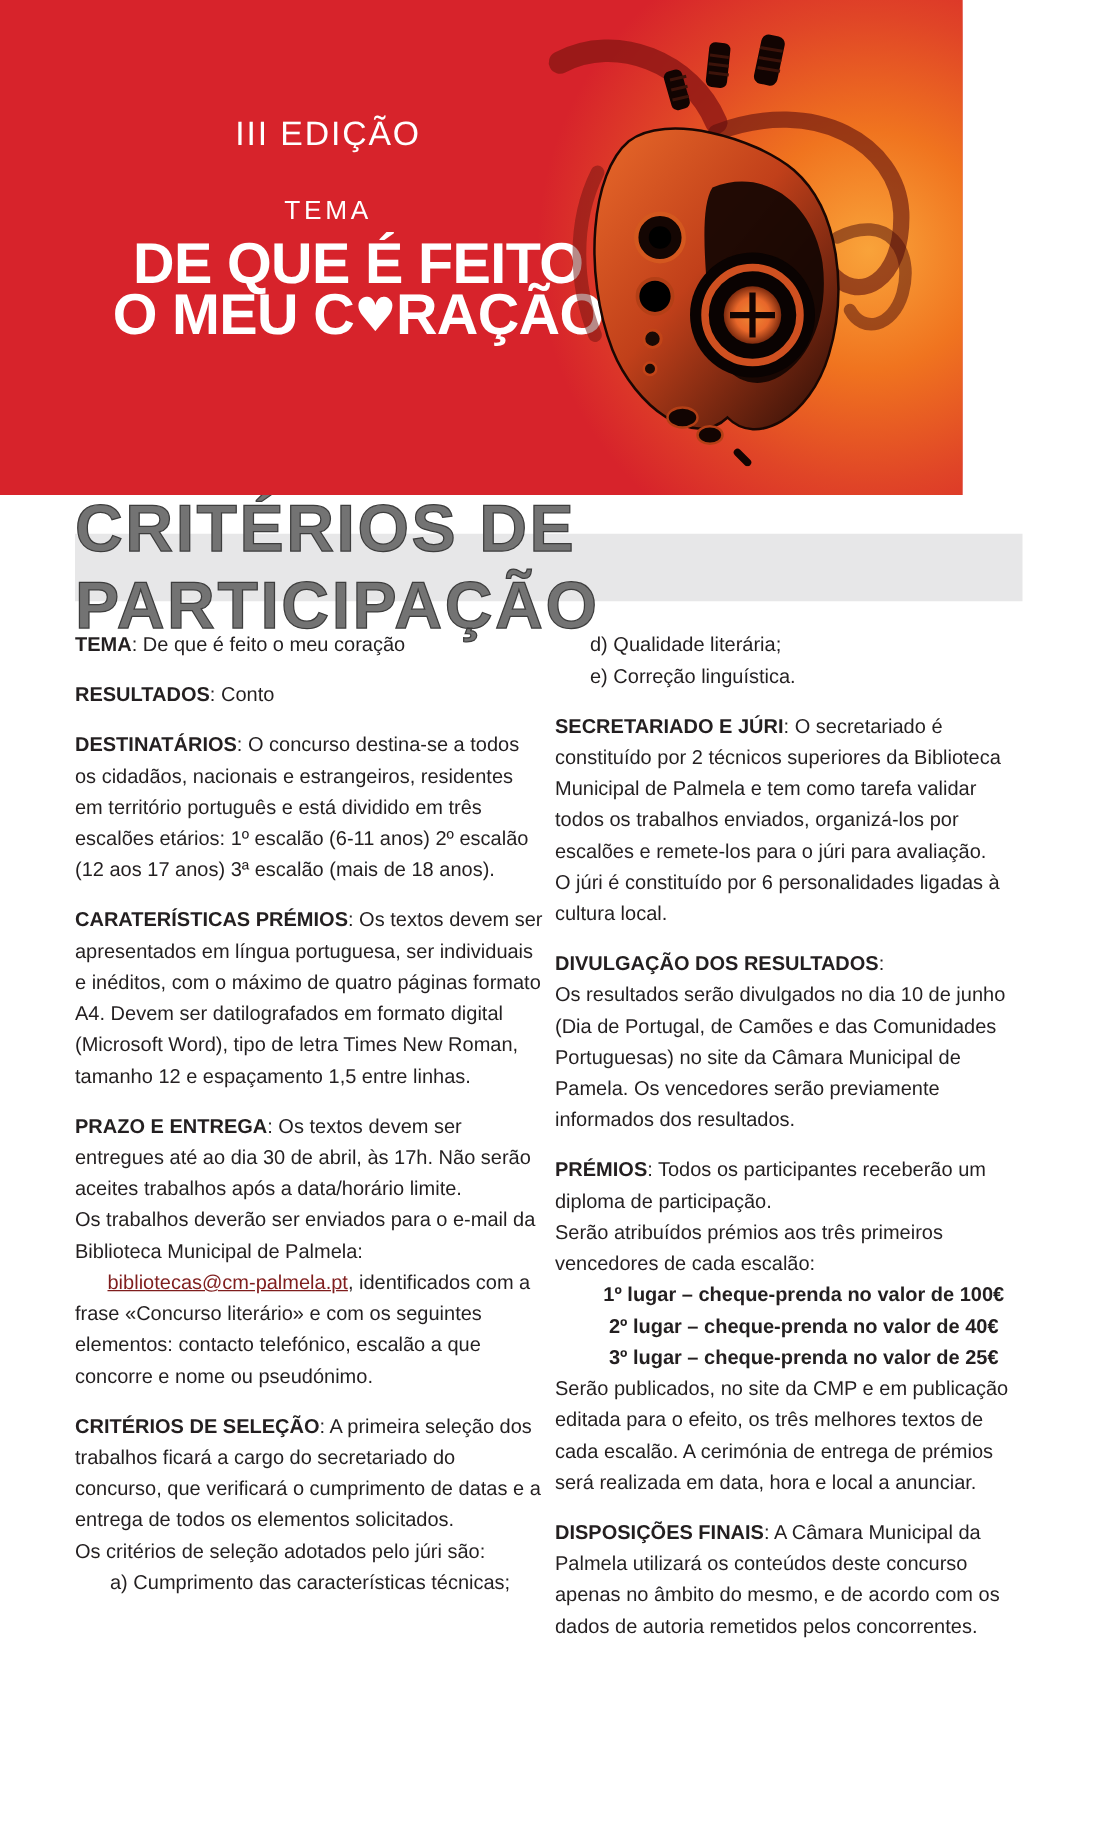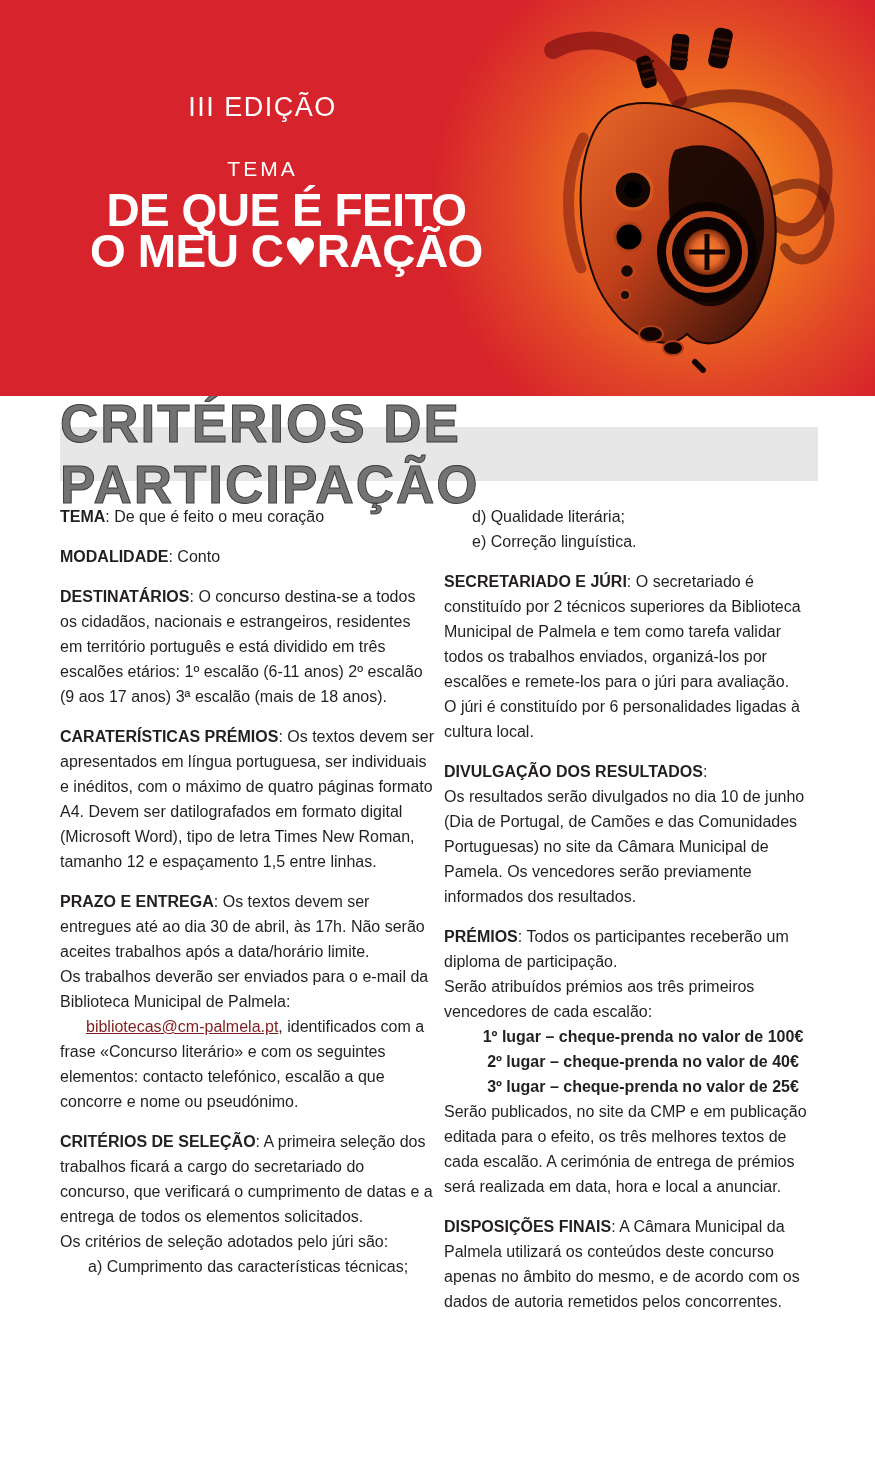--- a/index.html
+++ b/index.html
@@ -8,21 +8,21 @@
     width: 875px; height: 1477px;
     background: #ffffff;
     font-family: "Liberation Sans", sans-serif;
     color: #231f20;
     overflow: hidden;
   }
 
   
   .header {
     position: relative;
-    width: 875px; height: 396px;
+    width: 770px; height: 396px;
     background-color: #d7232b;
     background-image: radial-gradient(circle 340px at 695px 200px,
       #f9a33a 0%, #f0741f 28%, #e04527 55%, rgba(215,35,43,0) 78%);
     overflow: hidden;
   }
   .header-textblock {
     position: absolute; top: 92px; left: 0;
     width: 525px; text-align: center; color: #ffffff;
   }
   .edition-line { font-size: 27px; line-height: 31px; letter-spacing: 1.5px; font-weight: 400; }
@@ -116,22 +116,22 @@
   </svg>
 </div>
 
 <div class="title-bar">
   <span class="title-bar-text">CRITÉRIOS DE PARTICIPAÇÃO</span>
 </div>
 
 <div class="columns">
   <div class="col">
       <div class="block"><span class="label">TEMA</span><span>: De que é feito o meu coração</span></div>
-      <div class="block"><span class="label">MODALIDADE</span><span>: Conto</span></div>
-      <div class="block"><span class="label">DESTINATÁRIOS</span><span>: O concurso destina-se a todos os cidadãos, nacionais e estrangeiros, residentes em território português e está dividido em três escalões etários: 1º escalão (6-11 anos) 2º escalão (9 aos 17 anos) 3ª escalão (mais de 18 anos).</span></div>
+      <div class="block"><span class="label">RESULTADOS</span><span>: Conto</span></div>
+      <div class="block"><span class="label">DESTINATÁRIOS</span><span>: O concurso destina-se a todos os cidadãos, nacionais e estrangeiros, residentes em território português e está dividido em três escalões etários: 1º escalão (6-11 anos) 2º escalão (12 aos 17 anos) 3ª escalão (mais de 18 anos).</span></div>
       <div class="block"><span class="label">CARATERÍSTICAS PRÉMIOS</span><span>: Os textos devem ser apresentados em língua portuguesa, ser individuais e inéditos, com o máximo de quatro páginas formato A4. Devem ser datilografados em formato digital (Microsoft Word), tipo de letra Times New Roman, tamanho 12 e espaçamento 1,5 entre linhas.</span></div>
       <div class="block"><span class="label">PRAZO E ENTREGA</span><span>: Os textos devem ser entregues até ao dia 30 de abril, às 17h. Não serão aceites trabalhos após a data/horário limite.</span><br><span>Os trabalhos deverão ser enviados para o e-mail da Biblioteca Municipal de Palmela: </span><a href="#" class="email-link">bibliotecas@cm-palmela.pt</a><span>, identificados com a frase «Concurso literário» e com os seguintes elementos: contacto telefónico, escalão a que concorre e nome ou pseudónimo.</span></div>
       <div class="block"><span class="label">CRITÉRIOS DE SELEÇÃO</span><span>: A primeira seleção dos trabalhos ficará a cargo do secretariado do concurso, que verificará o cumprimento de datas e a entrega de todos os elementos solicitados.</span><br><span>Os critérios de seleção adotados pelo júri são:</span><div class="list-item">a) Cumprimento das características técnicas;</div></div>
     </div>
   <div class="col">
       <div class="block">
         <div class="list-item">d) Qualidade literária;</div>
         <div class="list-item">e) Correção linguística.</div>
       </div>
       <div class="block"><span class="label">SECRETARIADO E JÚRI</span><span>: O secretariado é constituído por 2 técnicos superiores da Biblioteca Municipal de Palmela e tem como tarefa validar todos os trabalhos enviados, organizá-los por escalões e remete-los para o júri para avaliação.</span><br><span>O júri é constituído por 6 personalidades ligadas à cultura local.</span></div>

